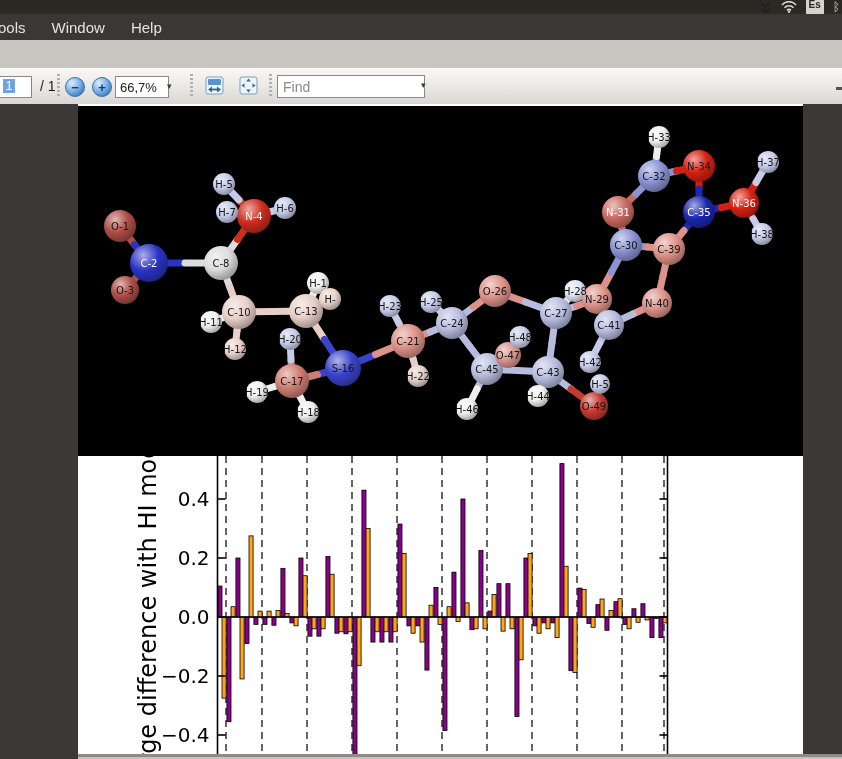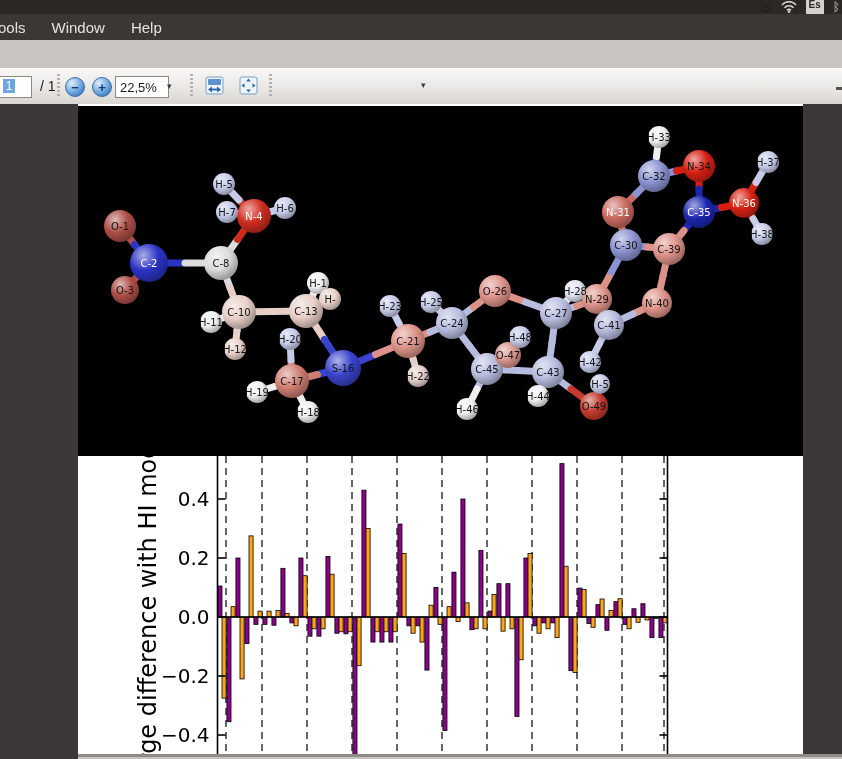--- a/index.html
+++ b/index.html
@@ -80,39 +80,42 @@
 
   <div id="toolbar" class="abs">
     <div class="abs pageinput">
       <span class="pagesel">1</span>
     </div>
     <div class="abs pagetotal">/ 1</div>
     <div class="abs sep" style="left:57px"></div>
     <div class="abs zbtn" style="left:65px">−</div>
     <div class="abs zbtn" style="left:92px">+</div>
     <div class="abs zoombox">
-      <span>22,5%</span>
+      <span>66,7%</span>
     </div>
     <div class="abs caret" style="left:167px;top:12px">▾</div>
     <div class="abs sep" style="left:190px"></div>
     <svg class="abs fitbtn" style="left:205px" width="19" height="19" viewBox="0 0 19 19">
       <rect x="1" y="1" width="17" height="17" rx="2" fill="#eef4fb" stroke="#7a9ec2"></rect>
       <rect x="3" y="3" width="13" height="6" rx="1" fill="#5b93cc"></rect>
       <path d="M3 13.5 L7 10.5 L7 16.5 Z" fill="#2a66a8"></path>
       <path d="M16 13.5 L12 10.5 L12 16.5 Z" fill="#2a66a8"></path>
       <rect x="7" y="12.6" width="5" height="1.8" fill="#2a66a8"></rect>
     </svg>
     <svg class="abs fitbtn" style="left:239px" width="19" height="19" viewBox="0 0 19 19">
       <rect x="1" y="1" width="17" height="17" rx="2" fill="#eef4fb" stroke="#7a9ec2"></rect>
       <path d="M9.5 2.5 L7.2 5.5 L11.8 5.5 Z" fill="#2a66a8"></path>
       <path d="M9.5 16.5 L7.2 13.5 L11.8 13.5 Z" fill="#2a66a8"></path>
       <path d="M2.5 9.5 L5.5 7.2 L5.5 11.8 Z" fill="#2a66a8"></path>
       <path d="M16.5 9.5 L13.5 7.2 L13.5 11.8 Z" fill="#2a66a8"></path>
     </svg>
     <div class="abs sep" style="left:269px"></div>
+    <div class="abs findbox">
+      <span>Find</span>
+    </div>
     <div class="abs caret" style="left:421px;top:11px">▾</div>
     <div class="abs" id="tb-right-frag"></div>
   </div>
 
   <div id="leftgutter" class="abs"></div>
   <div id="pdfpage" class="abs"></div>
   <svg id="molfig" class="abs" viewBox="0 0 725 350">
       <rect x="0" y="0" width="725" height="350" fill="#000000"></rect>
       <defs>
         <radialGradient id="ag0" cx="35%" cy="30%" r="80%">

